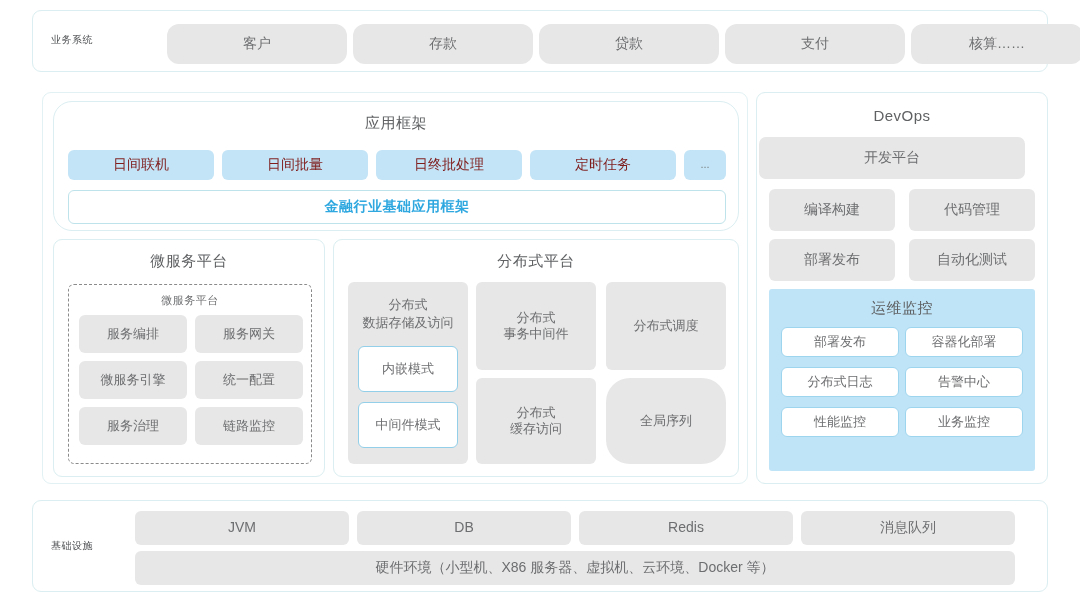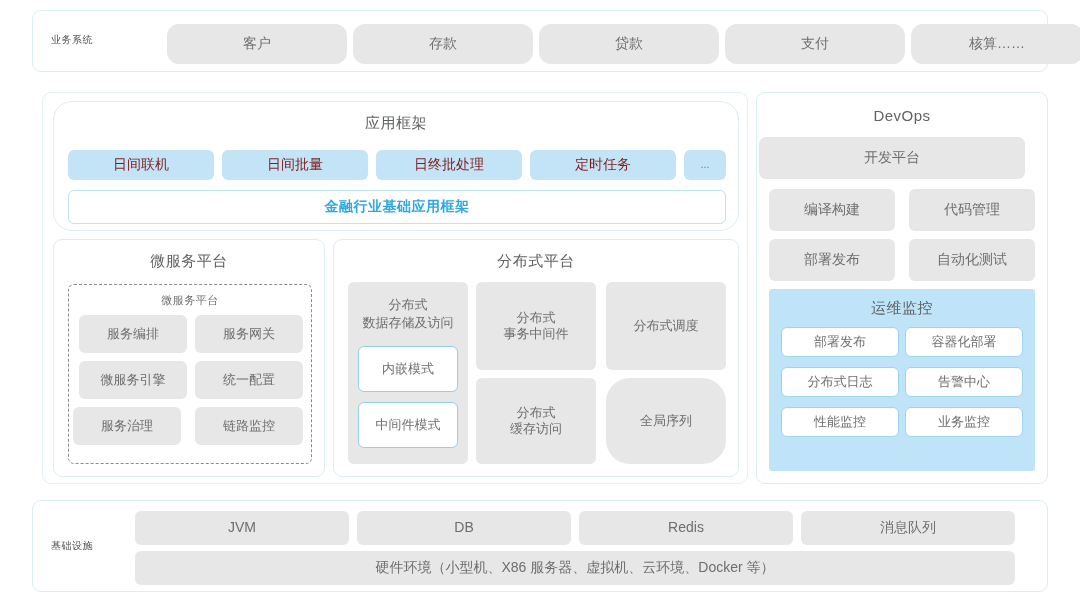--- a/index.html
+++ b/index.html
@@ -148,21 +148,21 @@
     </div>
 
     <div class="panel" id="micro">
       <div class="panel-title">微服务平台</div>
       <div id="micro-dash">
         <div class="sub-title">微服务平台</div>
         <div class="chip" style="left:10px;top:30px;">服务编排</div>
         <div class="chip" style="left:126px;top:30px;">服务网关</div>
         <div class="chip" style="left:10px;top:76px;">微服务引擎</div>
         <div class="chip" style="left:126px;top:76px;">统一配置</div>
-        <div class="chip" style="left:4px;top:122px;">服务治理</div>
+        <div class="chip" style="left:10px;top:122px;">服务治理</div>
         <div class="chip" style="left:126px;top:122px;">链路监控</div>
       </div>
     </div>
 
     <div class="panel" id="dist">
       <div class="panel-title">分布式平台</div>
 
       <div id="dist-col1">
         <div class="col-head">分布式
 数据存储及访问</div>

